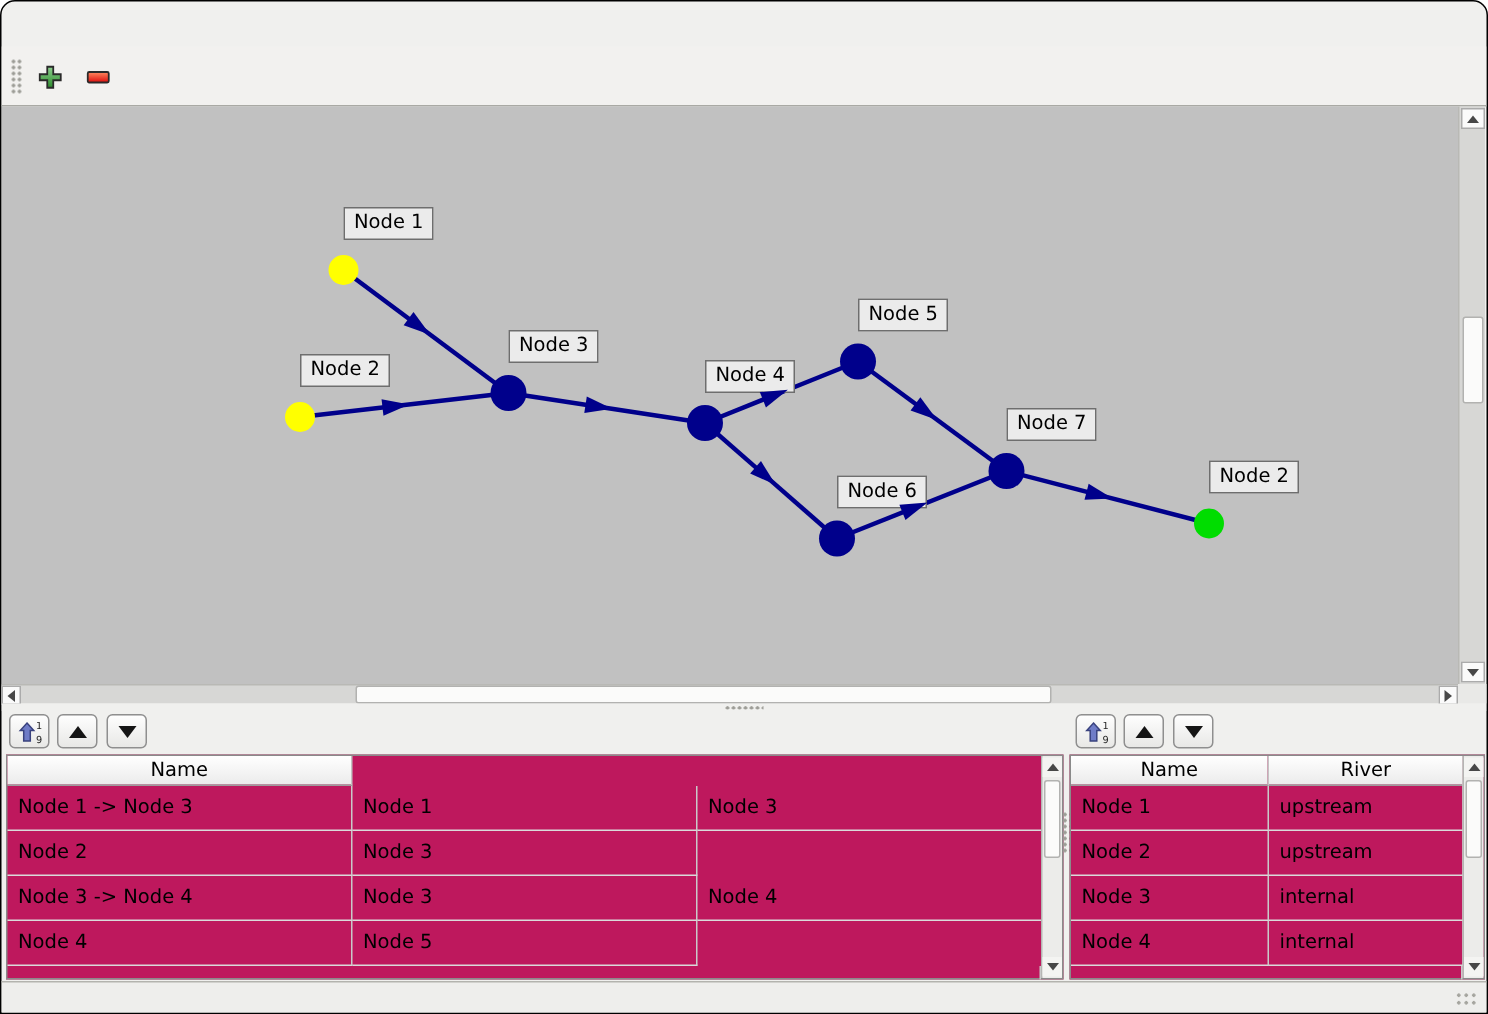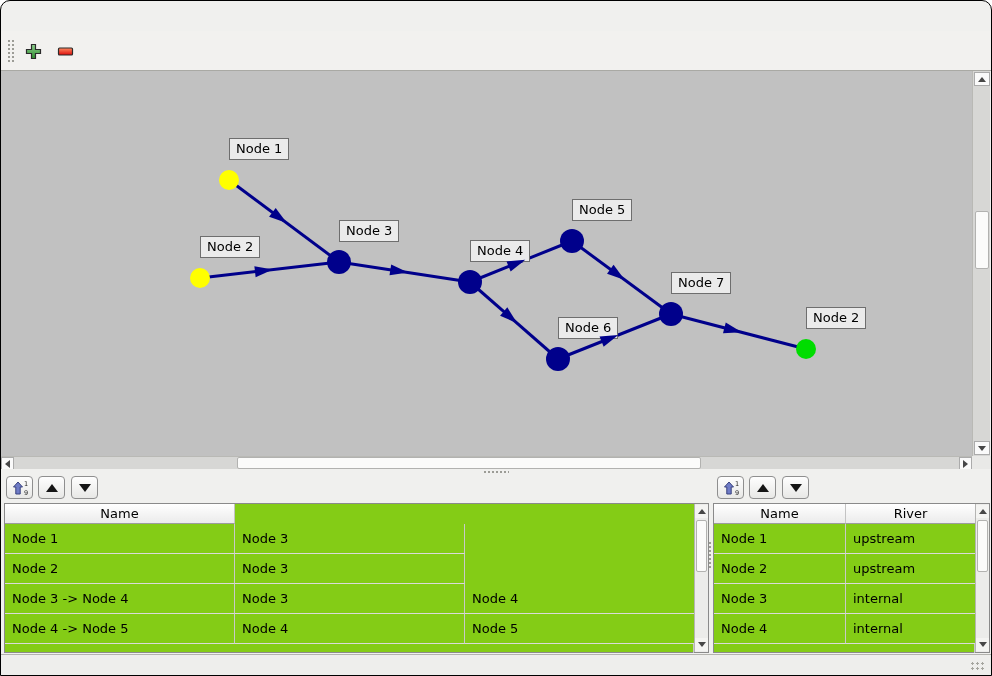--- a/index.html
+++ b/index.html
@@ -49,21 +49,21 @@
   .tri-up.big   { border:6px solid transparent; border-top:none; border-bottom:8px solid #151515; }
   .tri-down.big { border:6px solid transparent; border-bottom:none; border-top:8px solid #151515; }
 
   
   .split-strip { position:absolute; top:468px; left:0; width:100%; height:5px; background:#f0f0ee; }
   .split-grip { position:absolute; left:482px; top:1px; width:26px; height:3px;
     background-image:radial-gradient(circle,#9c9c96 1px,transparent 1.3px); background-size:4px 4px; }
 
   
   .panel-toolbar-btn { position:absolute; top:475px; width:27px; height:23px; background:linear-gradient(#fefefe,#e8e8e6); border:1px solid #8f8f8f; border-radius:4px; display:flex; align-items:center; justify-content:center; }
-  .table-box { position:absolute; top:502px; height:150px; background:#84cc16; border:1px solid #8a8a8a; }
+  .table-box { position:absolute; top:502px; height:150px; background:#be185d; border:1px solid #8a8a8a; }
   .t-head { display:grid; height:20px; }
   .t-hcell { background:linear-gradient(#ffffff,#ebebeb); border-right:1px solid #c3c3c3; border-bottom:1px solid #9c9c9c; font-size:13px; color:#000; text-align:center; line-height:19px; overflow:hidden; }
   .t-row { display:grid; height:30px; }
   .t-cell { border-right:1px solid #c9c9c9; border-bottom:1px solid #dadada; font-size:13px; color:#000; padding:0 7px; line-height:29px; white-space:nowrap; overflow:hidden; }
   .t-empty { height:9px; border-right:1px solid #c9c9c9; }
   .tbl-vscroll { position:absolute; top:0; right:0; width:14px; height:100%; background:#ececea; border-left:1px solid #b5b5b3; }
   .tbl-vscroll .arrow-btn { position:absolute; left:0; width:13px; height:13px; background:#f4f4f2; display:flex; align-items:center; justify-content:center; }
   .tbl-vscroll .up-btn { top:1px; }
   .tbl-vscroll .down-btn { bottom:1px; }
   .tbl-vscroll .thumb { position:absolute; left:1px; top:16px; width:11px; height:52px; background:#fbfbfa; border:1px solid #b2b2b0; border-radius:2px; }
@@ -200,34 +200,34 @@
   <button class="panel-toolbar-btn" style="left:781px">
       <div class="tri tri-down big"></div>
     </button>
 
   <div class="table-box" style="left:3px; width:705px; --cols:230px 230px 230px;">
     <div class="t-head" style="grid-template-columns:230px 230px 230px;">
         <div class="t-hcell">Name</div>
       </div>
     <div class="t-body">
         <div class="t-row" style="grid-template-columns: 230px 230px 230px;">
+          <div class="t-cell">Node 1 -&gt; Node 3</div>
           <div class="t-cell">Node 1</div>
           <div class="t-cell">Node 3</div>
         </div>
         <div class="t-row" style="grid-template-columns: 230px 230px 230px;">
           <div class="t-cell">Node 2</div>
           <div class="t-cell">Node 3</div>
         </div>
         <div class="t-row" style="grid-template-columns: 230px 230px 230px;">
           <div class="t-cell">Node 3 -&gt; Node 4</div>
           <div class="t-cell">Node 3</div>
           <div class="t-cell">Node 4</div>
         </div>
         <div class="t-row" style="grid-template-columns: 230px 230px 230px;">
-          <div class="t-cell">Node 4 -&gt; Node 5</div>
           <div class="t-cell">Node 4</div>
           <div class="t-cell">Node 5</div>
         </div>
       </div>
     <div class="t-empty" style="width:689px"></div>
     <div class="tbl-vscroll">
       <div class="arrow-btn up-btn">
           <div class="tri tri-up"></div>
         </div>
       <div class="thumb"></div>

